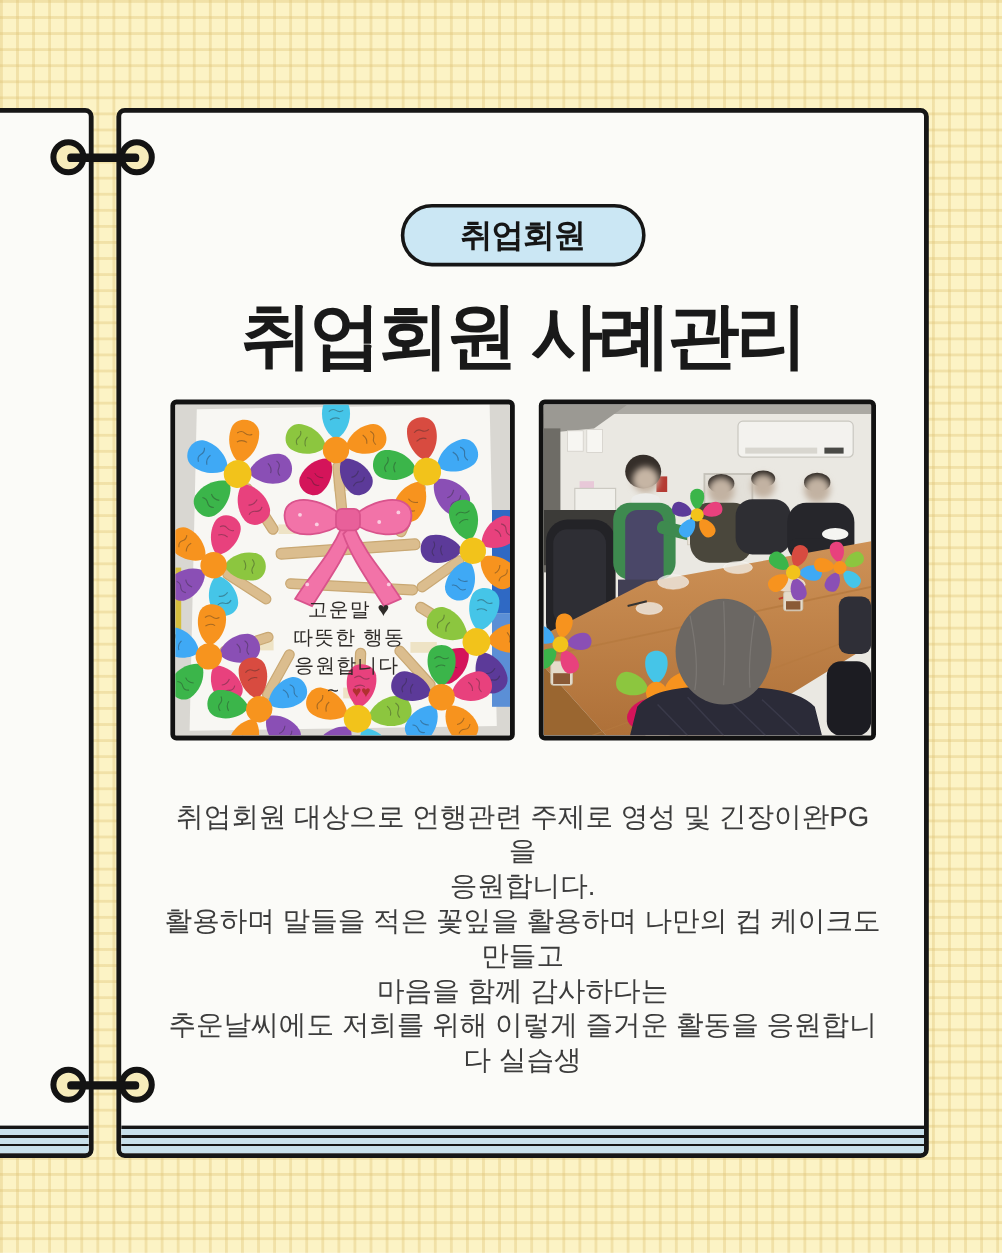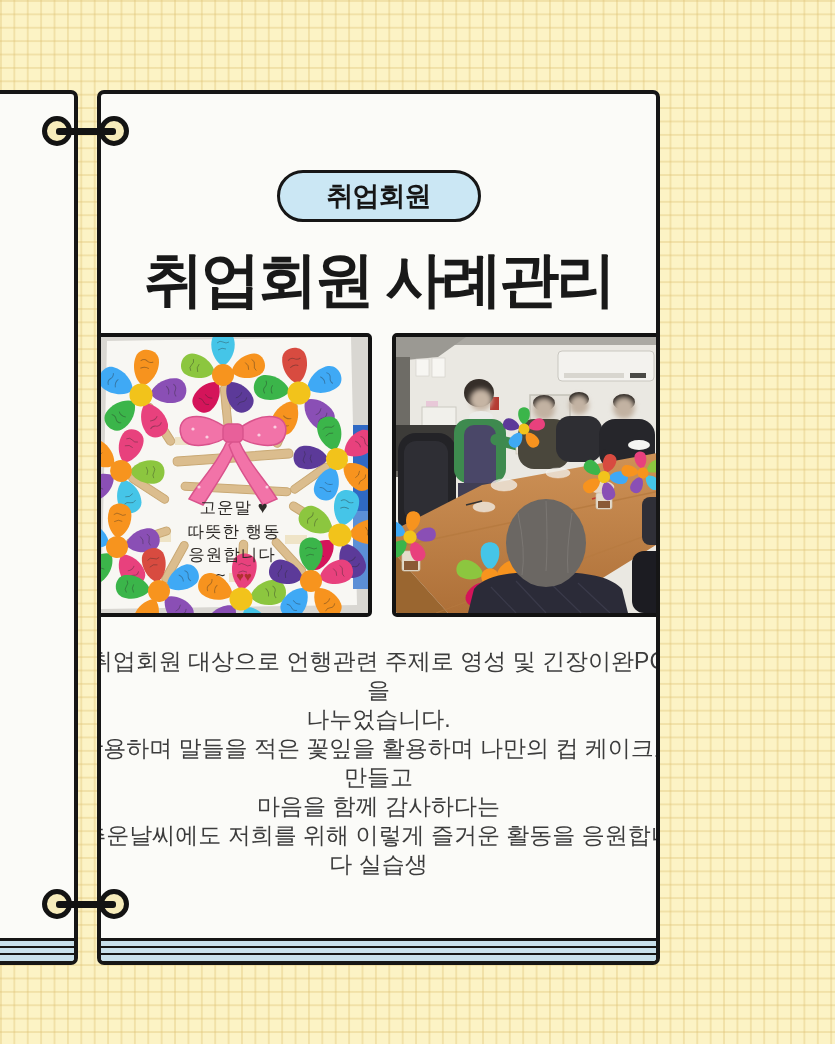--- a/index.html
+++ b/index.html
@@ -11,21 +11,21 @@
       linear-gradient(to right, rgba(223,195,118,.38) 2px, transparent 2px),
       linear-gradient(to bottom, rgba(223,195,118,.38) 2px, transparent 2px);
     background-size:13.4px 13.4px;
   }
   .page{
     position:absolute;top:90px;height:875px;box-sizing:border-box;
     background:#FBFBF8;border:4px solid #161616;border-radius:7px;
     display:flex;flex-direction:column;overflow:hidden;
   }
   .left-page{left:-34px;width:112px;}
-  .main-page{left:97px;width:563px;}
+  .main-page{left:97px;width:677px;}
   .page-content{flex:1;display:flex;flex-direction:column;align-items:center;}
   .stripes{
     flex:none;height:23px;margin-top:auto;
     background:linear-gradient(to bottom,
       #161616 0 3px, #C8E0EB 3px 8px,
       #161616 8px 10px, #C8E0EB 10px 15px,
       #161616 15px 17px, #C8E0EB 17px 23px);
   }
   .badge{
     margin-top:76px;width:198px;height:46px;flex:none;
@@ -38,21 +38,21 @@
     letter-spacing:-3px;color:#191919;text-align:center;
   }
   .photos{margin-top:22px;display:flex;gap:20px;}
   .photo{
     margin:0;box-sizing:border-box;height:284px;flex:none;
     border:4px solid #121212;border-radius:5px;overflow:hidden;background:#D9D7D2;
   }
   .photo-1{width:287px;text-decoration:underline;}
   .photo-2{width:281px;}
   .photo svg{display:block;width:100%;height:100%;}
-  .body-text{margin-top:30px;font-size:23px;line-height:29px;color:#3C3C3C;text-align:center;width:600px;}
+  .body-text{margin-top:49px;font-size:23px;line-height:29px;color:#3C3C3C;text-align:center;width:600px;}
   .ring{
     position:absolute;width:20px;height:20px;border-radius:50%;
     background:#F7ECBB;border:5px solid #131313;z-index:5;
   }
   .ring-bar{
     position:absolute;height:7px;width:60px;background:#131313;border-radius:3px;z-index:6;
   }
   .r-top{top:116px;} .r-bot{top:889px;}
   .ring-l{left:42px;} .ring-r{left:99px;}
   .bar-top{top:128px;left:56px;} .bar-bot{top:901px;left:56px;}
@@ -573,21 +573,21 @@
                 <path d="M150,164 q2,42 0,70"></path>
                 <path d="M176,176 q-6,38 -4,60"></path>
             </g>
           </g>
         </svg>
       </figure>
     </div>
 
     <div class="body-text">
       <div>취업회원 대상으로 언행관련 주제로 영성 및 긴장이완PG을</div>
-      <div>나누었습니다.</div>
+      <div>응원합니다.</div>
       <div>활용하며 말들을 적은 꽃잎을 활용하며 나만의 컵 케이크도 만들고</div>
       <div>마음을 함께 감사하다는</div>
       <div>추운날씨에도 저희를 위해 이렇게 즐거운 활동을 응원합니다 실습생</div>
     </div>
   </div>
   <div class="stripes"></div>
 </div>
 
 <div class="ring r-top ring-l"></div>
 <div class="ring r-top ring-r"></div>

